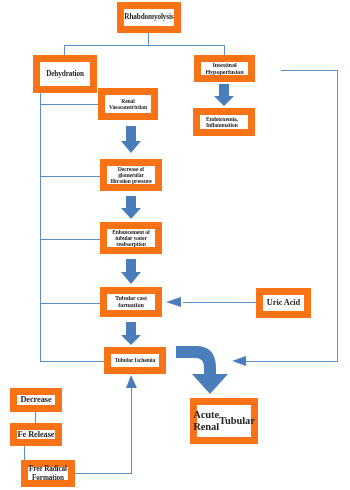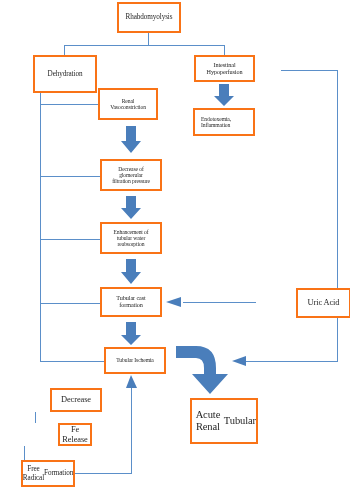--- a/index.html
+++ b/index.html
@@ -7,34 +7,34 @@
     width:350px;height:490px;
     background:#ffffff;
     font-family:"Liberation Serif", serif;
     position:relative;
     overflow:hidden;
   }
   #canvas{position:absolute;left:0;top:0;width:350px;height:490px;}
   .box{
     position:absolute;
     box-sizing:border-box;
-    border:2px solid #f97316;
+    border:7px solid #f97316;
     background:#ffffff;
     display:flex;align-items:center;justify-content:center;
     text-align:center;
     color:#262626;
-    font-weight:normal;
+    font-weight:bold;
     line-height:1.12;
     letter-spacing:-0.1px;
     z-index:3;
   }
   .t6{font-size:5.6px;}
   .t65{font-size:6.2px;}
   .t7{font-size:7.2px;}
-  .t8{font-size:8.4px;margin-left:40px;}
+  .t8{font-size:8.4px;}
   .t10{font-size:10.5px;}
   .seg{position:absolute;background:#5b8fc9;z-index:1;}
   .segh{height:1.3px;}
   .segv{width:1.3px;}
   svg.ov{position:absolute;left:0;top:0;width:350px;height:490px;z-index:2;overflow:visible;}
 </style>
 </head>
 <body>
 
 <div id="canvas">
@@ -150,22 +150,22 @@
 
   <div class="box t10" style="left:190px;top:398px;width:68px;height:46px;flex-direction:row;">
     <span>Acute Renal</span>
     <span>Tubular</span>
   </div>
 
   <div class="box t8" style="left:10px;top:388px;width:52px;height:24px;">
     <span>Decrease</span>
   </div>
 
-  <div class="box t8" style="left:18px;top:423px;width:34px;height:23px;">
+  <div class="box t8" style="left:10px;top:423px;width:52px;height:23px;">
     <span>Fe Release</span>
   </div>
 
-  <div class="box t7" style="left:21px;top:460px;width:54px;height:27px;">
+  <div class="box t7" style="left:21px;top:460px;width:54px;height:27px;flex-direction:column;">
     <span>Free Radical</span>
     <span>Formation</span>
   </div>
 
 </div>
 
 </body></html>

